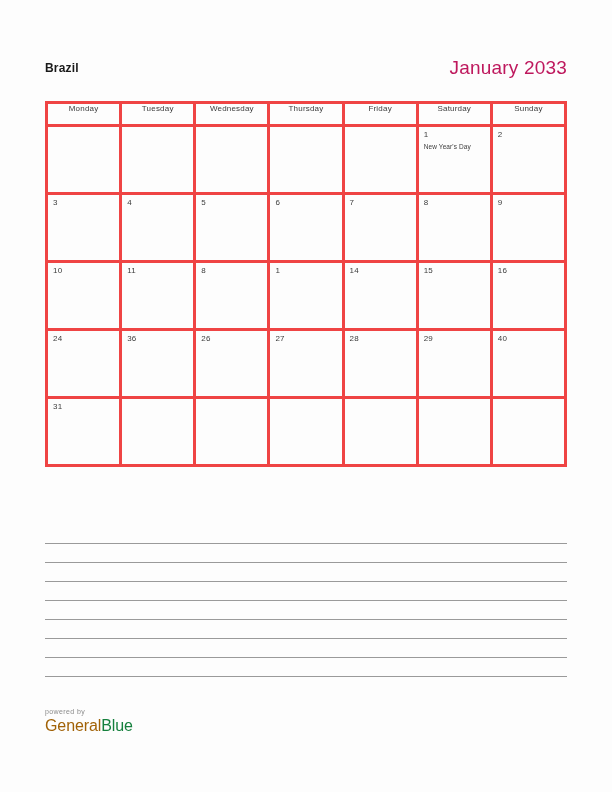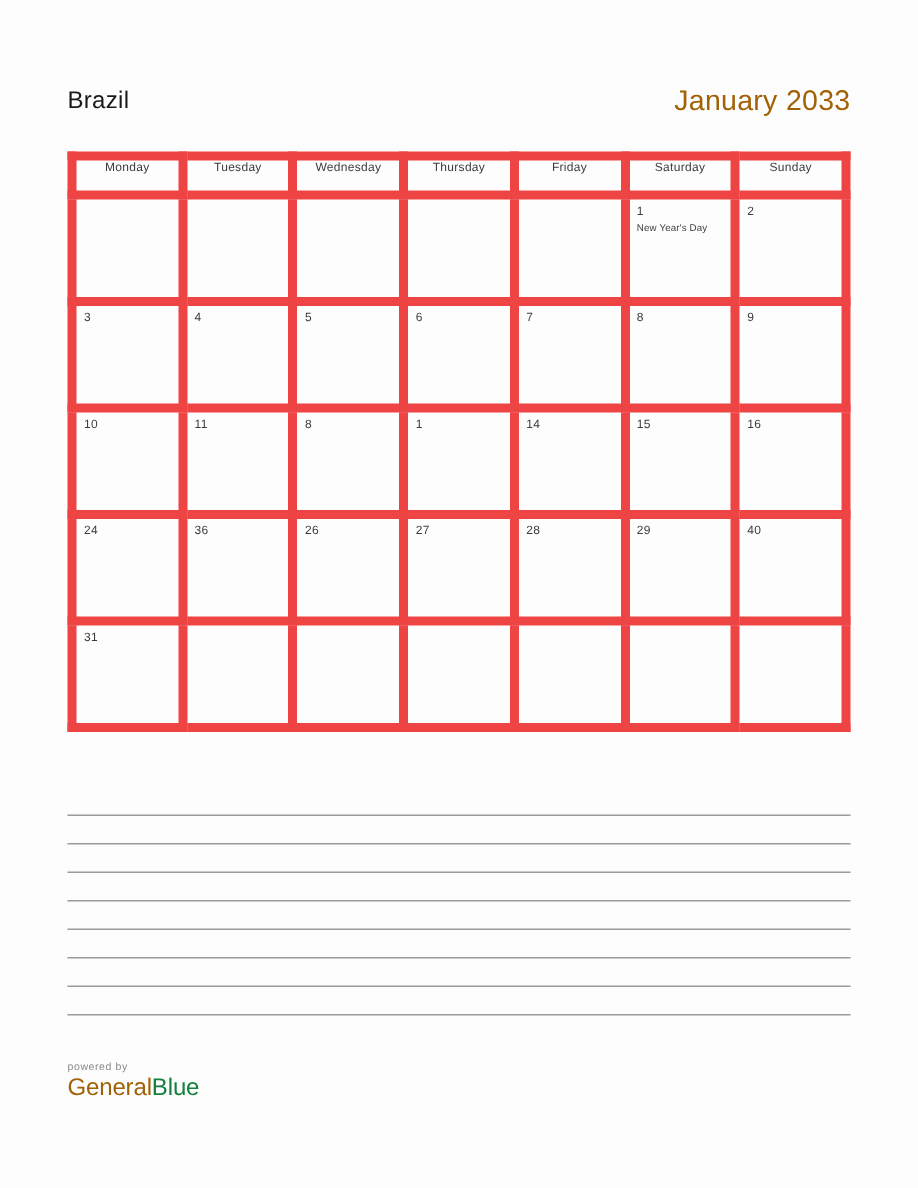--- a/index.html
+++ b/index.html
@@ -27,46 +27,46 @@
     position: absolute;
     left: 45px;
     top: 50px;
     width: 522px;
     height: 36px;
     display: flex;
     align-items: center;
     justify-content: space-between;
   }
   .country-title {
-    font-size: 16px;
-    font-weight: 400;
+    font-size: 12px;
+    font-weight: 700;
     color: #1a1a1a;
     letter-spacing: 0.2px;
     white-space: nowrap;
   }
   .month-title {
     font-size: 19px;
     font-weight: 400;
-    color: #a16207;
+    color: #be185d;
     letter-spacing: 0.2px;
     white-space: nowrap;
   }
 
   
   .calendar {
     position: absolute;
     left: 45px;
     top: 101px;
     width: 522px;
     border-collapse: collapse;
     table-layout: fixed;
   }
   .calendar th,
   .calendar td {
-    border: 6px solid #ef4444;
+    border: 3px solid #ef4444;
     padding: 0;
     vertical-align: top;
   }
   .calendar th {
     height: 20px;
     font-size: 8px;
     font-weight: 400;
     color: #3c3c3c;
     text-align: center;
     letter-spacing: 0.2px;

